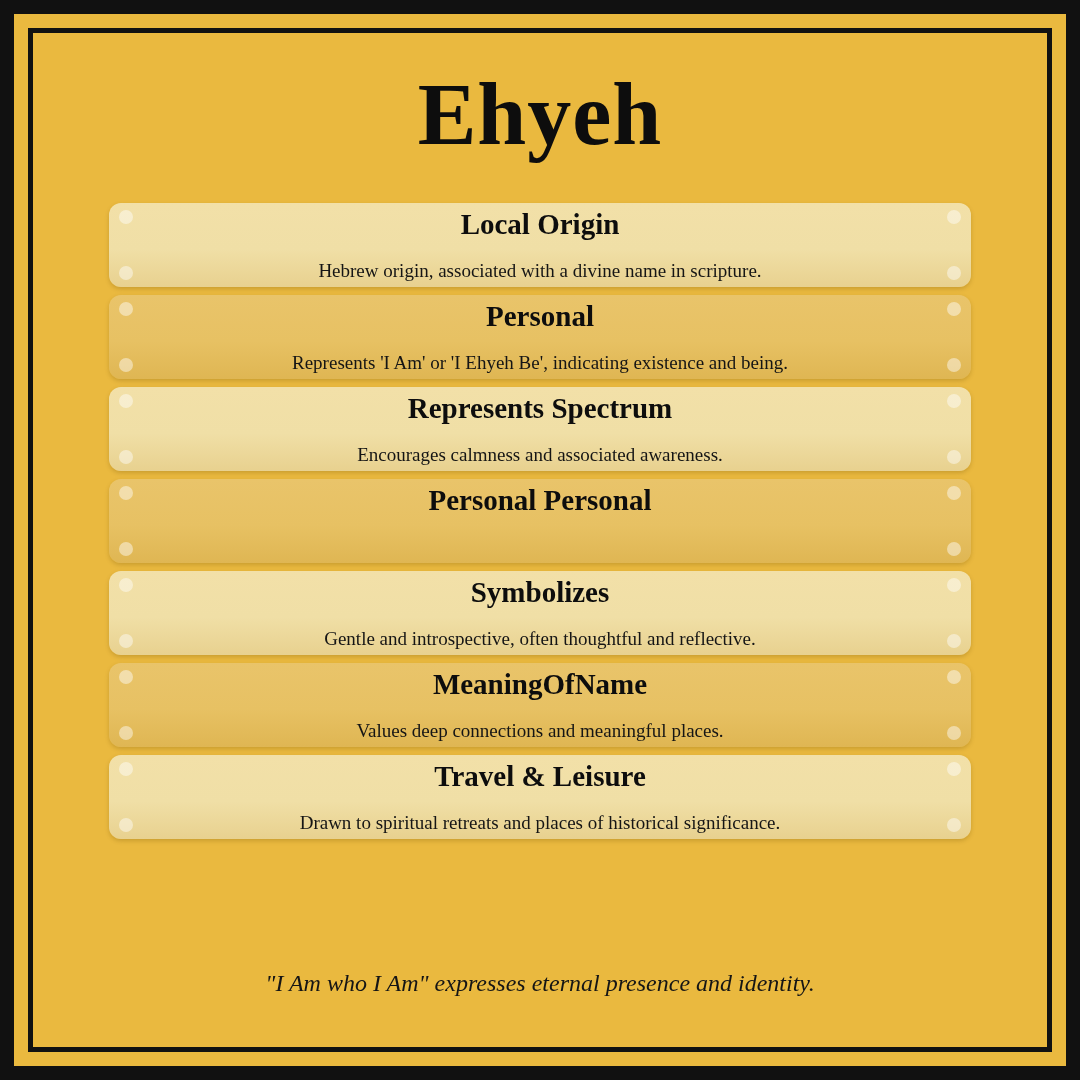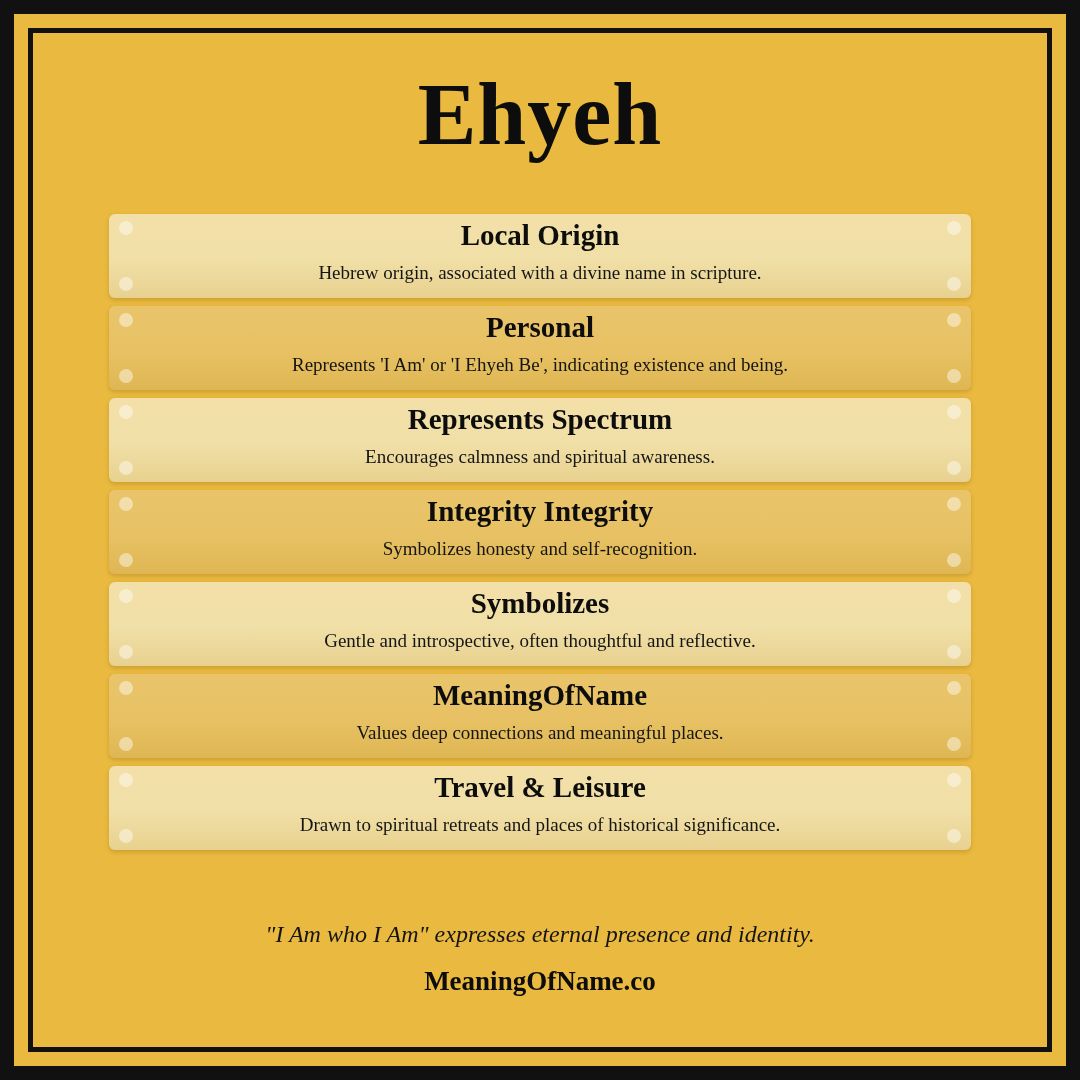--- a/index.html
+++ b/index.html
@@ -33,21 +33,20 @@
   .content {
     position: absolute;
     left: 33px;
     top: 33px;
     right: 33px;
     bottom: 33px;
     box-sizing: border-box;
     display: flex;
     flex-direction: column;
     align-items: center;
-    gap: 11px;
   }
   .title {
     font-size: 88px;
     font-weight: bold;
     color: #0d0d0d;
     letter-spacing: 1px;
     line-height: 1.05;
     margin-top: 22px;
     text-align: center;
     font-family: "Liberation Serif", serif;
@@ -55,21 +54,21 @@
   .cards {
     width: 862px;
     margin-top: 42px;
     display: flex;
     flex-direction: column;
     gap: 8px;
   }
   .card {
     position: relative;
     height: 84px;
-    border-radius: 6px;
+    border-radius: 12px;
     box-sizing: border-box;
     padding: 6px 30px 0 30px;
     display: flex;
     flex-direction: column;
     align-items: center;
     justify-content: flex-start;
     box-shadow: 0 2px 4px rgba(120, 85, 10, 0.28);
   }
   .card.light {
     background: linear-gradient(180deg, #f2e0a8 0%, #f0dfa6 55%, #e8d18f 100%);
@@ -105,21 +104,21 @@
     color: #0d0d0d;
     line-height: 1.1;
     text-align: center;
     font-family: "Liberation Serif", serif;
   }
   .card-desc {
     font-size: 19px;
     color: #151515;
     text-align: center;
     line-height: 1.15;
-    margin-top: 10px;
+    margin-top: 19px;
     font-family: "Liberation Serif", serif;
   }
   .footer {
     width: 100%;
     margin-top: auto;
     padding-bottom: 36px;
     display: flex;
     flex-direction: column;
     align-items: center;
   }
@@ -161,28 +160,27 @@
         <span class="dot-bl"></span>
         <span class="dot-br"></span>
         <div class="card-title">Personal</div>
         <div class="card-desc">Represents 'I Am' or 'I Ehyeh Be', indicating existence and being.</div>
       </div>
 
       <div class="card light">
         <span class="dot-bl"></span>
         <span class="dot-br"></span>
         <div class="card-title">Represents Spectrum</div>
-        <div class="card-desc">Encourages calmness and spiritual awareness.</div>
+        <div class="card-desc">Encourages calmness and associated awareness.</div>
       </div>
 
       <div class="card dark">
         <span class="dot-bl"></span>
         <span class="dot-br"></span>
-        <div class="card-title">Integrity Integrity</div>
-        <div class="card-desc">Symbolizes honesty and self-recognition.</div>
+        <div class="card-title">Personal Personal</div>
       </div>
 
       <div class="card light">
         <span class="dot-bl"></span>
         <span class="dot-br"></span>
         <div class="card-title">Symbolizes</div>
         <div class="card-desc">Gentle and introspective, often thoughtful and reflective.</div>
       </div>
 
       <div class="card dark">
@@ -196,17 +194,16 @@
         <span class="dot-bl"></span>
         <span class="dot-br"></span>
         <div class="card-title">Travel &amp; Leisure</div>
         <div class="card-desc">Drawn to spiritual retreats and places of historical significance.</div>
       </div>
 
     </div>
 
     <div class="footer">
       <div class="tagline">"I Am who I Am" expresses eternal presence and identity.</div>
-      <div class="brand">MeaningOfName.co</div>
     </div>
 
   </div>
 </div>
 
 </body></html>

